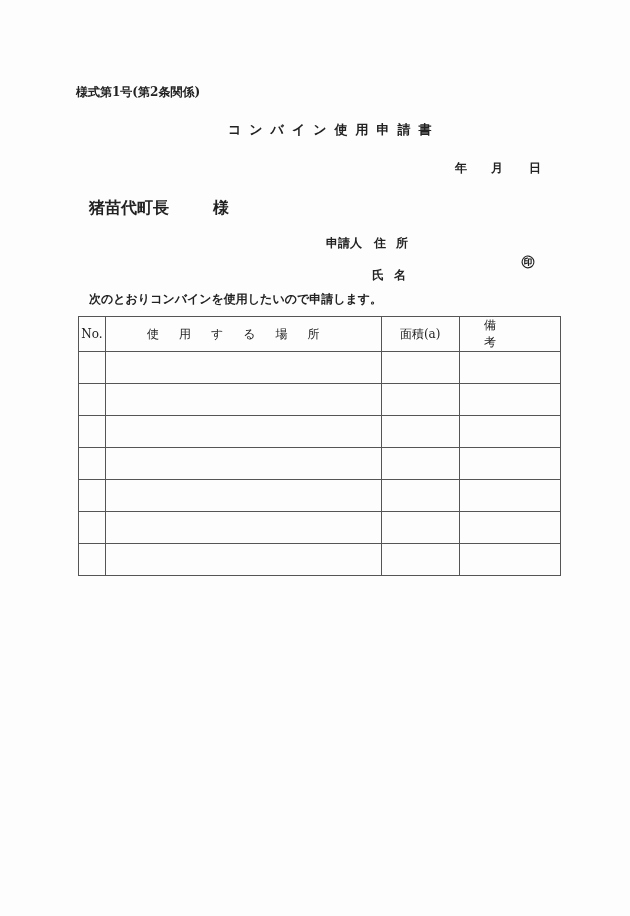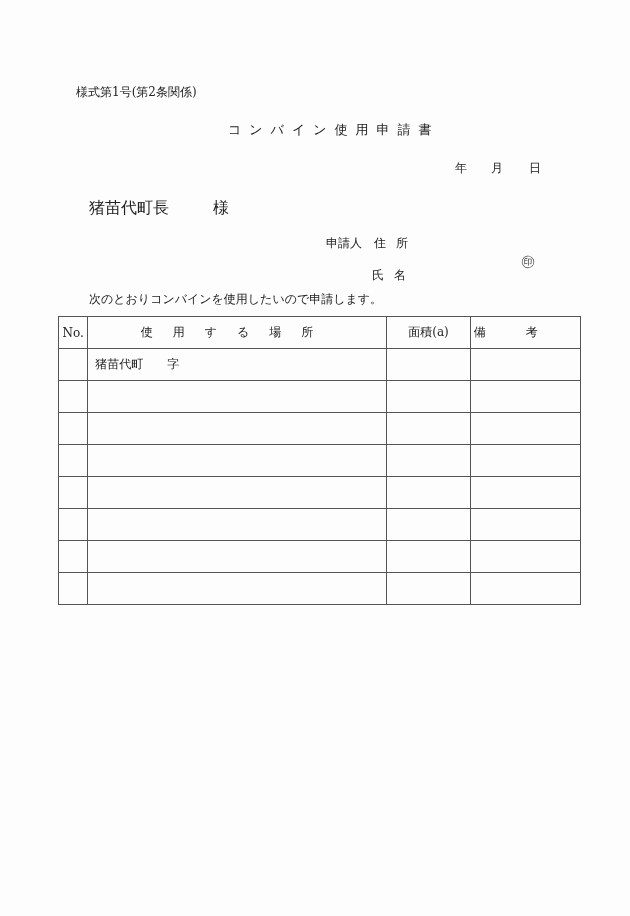--- a/index.html
+++ b/index.html
@@ -1,37 +1,37 @@
 <!DOCTYPE html>
 <html><head>
   <meta charset="utf-8">
   <style>
     html, body { margin: 0; padding: 0; }
     body {
       width: 630px; height: 916px; background: #fdfdfd; position: relative;
       font-family: "DejaVu Serif", "Liberation Serif", serif;
       color: #222; font-size: 12px; overflow: hidden;
     }
-    .abs { position: absolute; white-space: nowrap; }
+    .abs { position: absolute; white-space: nowrap; font-weight: bold; }
     #form-number { left: 76px; top: 84px; font-size: 12px; }
     #doc-title { left: 228px; top: 121px; font-size: 13px; letter-spacing: 8px; }
     #date-row { left: 455px; top: 160px; font-size: 12px; }
     #date-row span { display: inline-block; }
     #date-row .year { width: 36px; }
     #date-row .month { width: 38px; }
     #addressee { left: 89px; top: 198px; font-size: 16px; }
     #addressee .sama { margin-left: 44px; }
     #applicant-addr { left: 326px; top: 235px; font-size: 12px; }
     #applicant-addr .lbl2 { margin-left: 12px; letter-spacing: 10px; text-align: center; }
     #applicant-name { left: 372px; top: 267px; font-size: 12px; letter-spacing: 10px; }
     #seal { left: 521px; top: 253px; font-size: 14px; }
     #intro { left: 89px; top: 291px; font-size: 12px; }
 
     table#usage-table {
-      position: absolute; left: 58px; top: 316px; width: 523px;
+      position: absolute; left: 78px; top: 316px; width: 483px;
       border-collapse: collapse; table-layout: fixed;
     }
     #usage-table td, #usage-table th {
       border: 1px solid #555; height: 31px; padding: 0; font-weight: normal;
       font-size: 12px; vertical-align: middle;
     }
     #usage-table th { text-align: center; }
     #usage-table th.place { letter-spacing: 20px; }
     #usage-table th.remarks { letter-spacing: 40px; margin-top: 32px; }
     #usage-table td.place-cell { padding-left: 7px; text-align: left; }
@@ -73,26 +73,20 @@
     <tr>
       <th>No.</th>
       <th class="place">使用する場所</th>
       <th>面積(a)</th>
       <th class="remarks">備考</th>
     </tr>
   </thead>
   <tbody>
     <tr>
       <td></td>
-      <td class="place-cell">猪苗代町　　字</td>
-      <td></td>
-      <td></td>
-    </tr>
-    <tr>
-      <td></td>
       <td class="place-cell"></td>
       <td></td>
       <td></td>
     </tr>
     <tr>
       <td></td>
       <td class="place-cell"></td>
       <td></td>
       <td></td>
     </tr>

